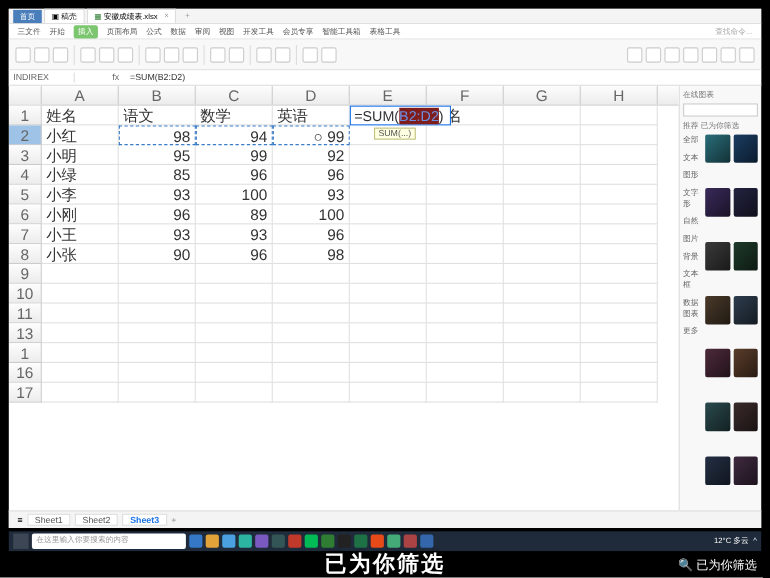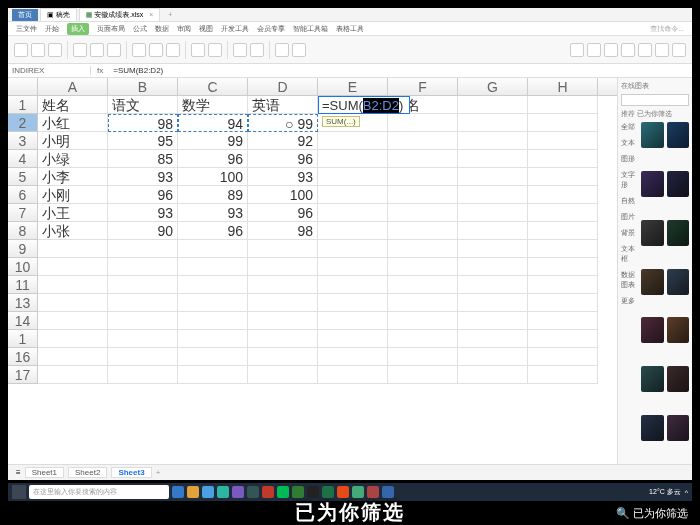--- a/index.html
+++ b/index.html
@@ -8,22 +8,22 @@
   .tabs { height:14px; background:#f4f4f4; display:flex; align-items:center; gap:2px; padding:0 4px; border-bottom:1px solid #ddd; }
   .tab { padding:1px 6px; background:#fff; border:1px solid #ddd; font-size:7px; display:flex; align-items:center; gap:2px; }
   .tab.home { background:#4a7ebb; color:#fff; border:none; }
   .ribbon-tabs { height:14px; background:#fff; display:flex; align-items:center; gap:8px; padding:0 8px; border-bottom:1px solid #e0e0e0; }
   .rtab { font-size:7px; color:#555; }
   .rtab.green { background:#7cc66f; padding:1px 4px; color:#fff; border-radius:2px;}
   .toolbar { height:28px; background:#f8f8f8; border-bottom:1px solid #ddd; display:flex; align-items:center; padding:0 6px; gap:3px; }
   .tbtn { width:14px; height:14px; border:1px solid #ccc; background:#fff; border-radius:2px; }
   .tsep { width:1px; height:18px; background:#ddd; margin:0 2px; }
   .formula-bar { height:14px; background:#fff; border-bottom:1px solid #ddd; display:flex; align-items:center; font-size:8px; }
-  .namebox { width:83px; border-right:1px solid #ddd; padding:0 4px; color:#666; }
-  .fx { padding:0 6px; color:#666; }
+  .namebox { width:60px; border-right:1px solid #ddd; padding:0 4px; color:#666; }
+  .fx { padding:0 6px; color:#666;margin-left:28px; }
   .formula-input { flex:1; padding:0 4px; color:#333; }
   .main { flex:1; display:flex; overflow:hidden; }
   .grid-area { flex:1; display:flex; flex-direction:column; overflow:hidden; position:relative; }
   .colhead { display:flex; height:18px; background:linear-gradient(#fdfdfd,#ececec); border-bottom:1px solid #ccc; }
   .corner { width:30px; border-right:1px solid #ccc; background:linear-gradient(#fdfdfd,#ececec);}
   .ch { width:70px; text-align:center; border-right:1px solid #ccc; font-size:14px; color:#666; line-height:18px;}
   .rows { flex:1; overflow:hidden; }
   .row { display:flex; height:18px; }
   .rh { width:30px; text-align:center; border-right:1px solid #ccc; border-bottom:1px solid #ccc; background:linear-gradient(#fdfdfd,#ececec); font-size:14px; color:#666; line-height:18px;}
   .rh.sel { background:#9ec3e6; }
@@ -264,31 +264,20 @@
             <div class="cell left"></div>
             <div class="cell"></div>
             <div class="cell"></div>
             <div class="cell"></div>
             <div class="cell"></div>
             <div class="cell"></div>
             <div class="cell"></div>
             <div class="cell"></div>
           </div>
           <div class="row">
-            <div class="rh">14</div>
-            <div class="cell left"></div>
-            <div class="cell"></div>
-            <div class="cell"></div>
-            <div class="cell"></div>
-            <div class="cell"></div>
-            <div class="cell"></div>
-            <div class="cell"></div>
-            <div class="cell"></div>
-          </div>
-          <div class="row">
             <div class="rh">1</div>
             <div class="cell left"></div>
             <div class="cell"></div>
             <div class="cell"></div>
             <div class="cell"></div>
             <div class="cell"></div>
             <div class="cell"></div>
             <div class="cell"></div>
             <div class="cell"></div>
           </div>
@@ -310,23 +299,23 @@
             <div class="cell"></div>
             <div class="cell"></div>
             <div class="cell"></div>
             <div class="cell"></div>
             <div class="cell"></div>
             <div class="cell"></div>
           </div>
         </div>
 
       <div class="active-cell" style="left:310px; top:18px; width:92px; height:18px;">
-        <span>=SUM(</span><span style="color:#6a8fe0;background:#000000">B2:D2</span><span>)</span>
+        <span>=SUM(</span><span style="color:#6a8fe0;background:#7f1d1d">B2:D2</span><span>)</span>
       </div>
-      <div class="hint" style="left:314px; top:38px;">SUM(...)</div>
+      <div class="hint" style="left:332px; top:38px;">SUM(...)</div>
     </div>
 
     <div class="side-panel">
       <div class="sp-head">在线图表</div>
       <div class="sp-search"></div>
       <div class="sp-head">推荐 已为你筛选</div>
       <div class="sp-body">
         <div class="sp-labels">
             <div>全部</div>
             <div>文本</div>

